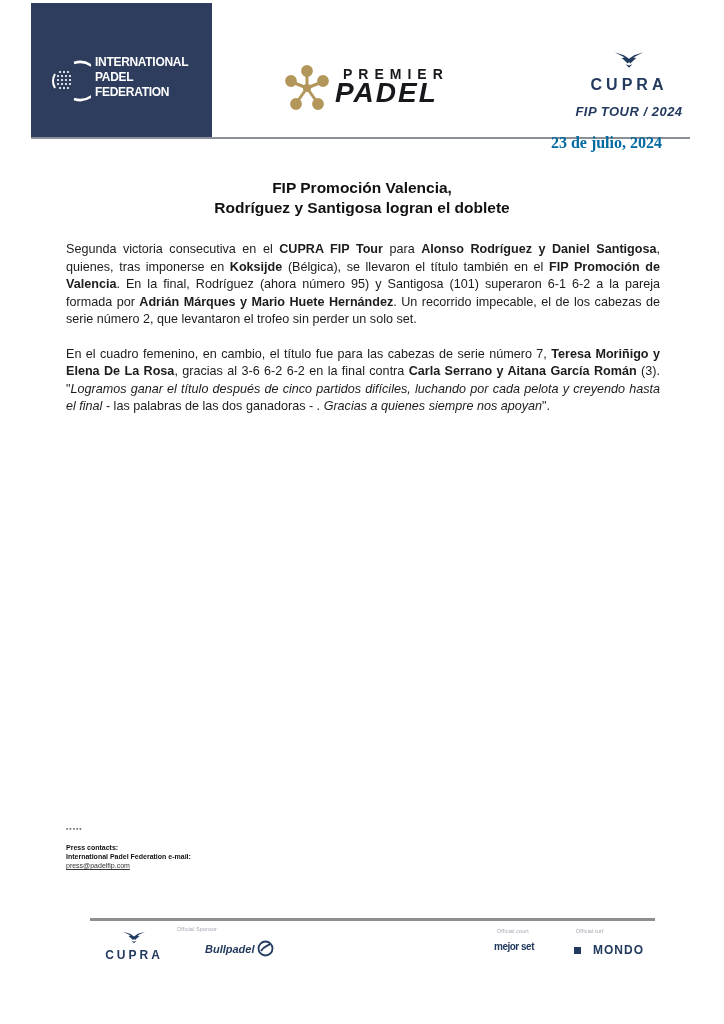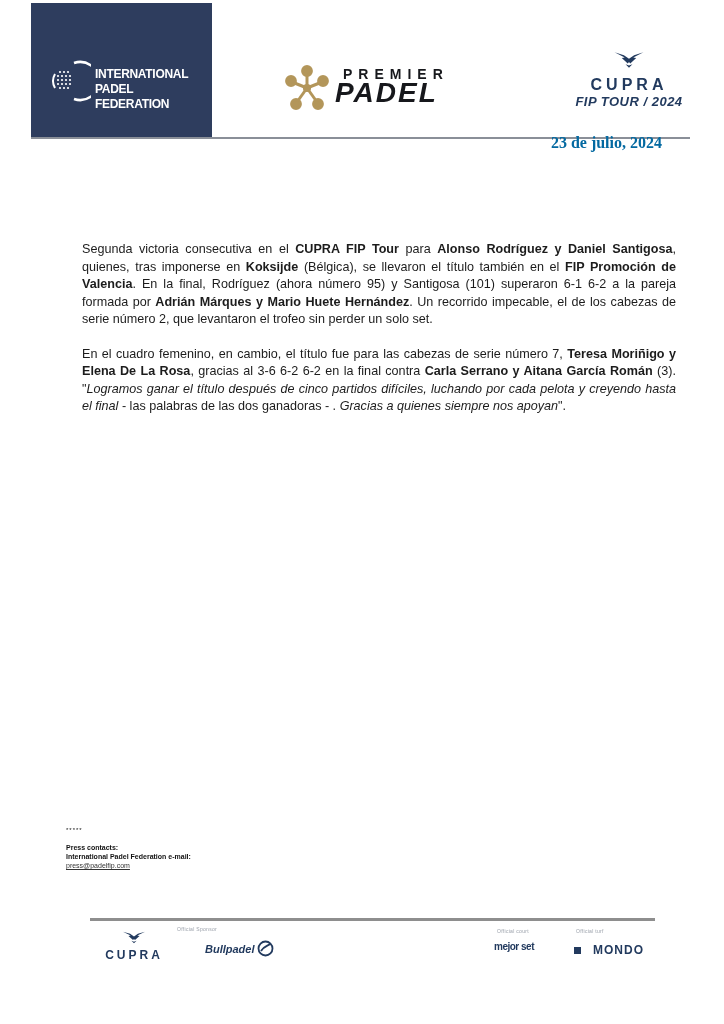--- a/index.html
+++ b/index.html
@@ -11,41 +11,41 @@
     font-family:"Liberation Sans","DejaVu Sans",sans-serif;
     color:#1a1a1a;
     overflow:hidden;
   }
   
   .ipf-box{
     position:absolute;left:31px;top:3px;width:181px;height:136px;
     background:#2e3d5e;display:flex;align-items:center;justify-content:flex-start;
   }
   .ipf-icon{position:absolute;left:16px;top:56px;width:44px;height:44px;}
-  .ipf-text{position:absolute;left:64px;top:64px;line-height:15px;}
+  .ipf-text{position:absolute;left:64px;top:52px;line-height:15px;}
   .ipf-text span{display:block;color:#ffffff;font-weight:bold;font-size:12px;letter-spacing:-0.3px;}
   .premier{position:absolute;left:285px;top:60px;width:200px;height:60px;}
   .premier-icon{position:absolute;left:0;top:4px;width:44px;height:48px;}
   .premier-top{position:absolute;left:58px;top:6px;font-size:14px;font-weight:bold;letter-spacing:6px;color:#17181c;}
   .premier-word{position:absolute;left:50px;top:17px;font-size:28px;font-weight:bold;font-style:italic;letter-spacing:2px;color:#17181c;}
   .cupra-top{position:absolute;left:574px;top:50px;width:110px;text-align:center;color:#223a5e;}
   .cupra-emblem{width:34px;height:20px;display:block;margin:0 auto;}
   .cupra-word{font-size:16px;font-weight:bold;letter-spacing:4px;margin-top:6px;color:#223a5e;}
-  .cupra-sub{font-size:13px;font-weight:bold;font-style:italic;letter-spacing:0.5px;margin-top:0;color:#223a5e;white-space:nowrap;}
+  .cupra-sub{font-size:13px;font-weight:bold;font-style:italic;letter-spacing:0.5px;margin-top:10px;color:#223a5e;white-space:nowrap;}
   .header-rule{position:absolute;left:31px;top:137px;width:659px;height:2px;background:#8a8f98;}
   
   .date{
     position:absolute;right:62px;top:134px;
     font-family:"Liberation Serif","DejaVu Serif",serif;
     font-weight:bold;font-size:16px;color:#0369a1;
   }
   .title{position:absolute;left:0;top:178px;width:724px;text-align:center;
     font-size:15.5px;font-weight:bold;line-height:19.5px;color:#111;}
   
-  .body-text{position:absolute;left:82px;top:241px;width:594px;
+  .body-text{position:absolute;left:66px;top:241px;width:594px;
     font-size:12.6px;line-height:17.5px;text-align:justify;color:#1c1c1c;}
   .body-text p{margin:0 0 17px 0;}
   .b{font-weight:bold;}
   .i{font-style:italic;}
   
   .contacts{position:absolute;left:66px;top:826px;font-size:7px;line-height:9px;color:#111;}
   .contacts .stars{font-size:6px;letter-spacing:1px;margin-bottom:8px;}
   .contacts .c-bold{font-weight:bold;}
   .contacts a{color:#333;text-decoration:underline;}
   
@@ -122,20 +122,24 @@
       <path d="M3 2 L15 8 L11.5 8.5 L18.5 15 L20 13.4 L21.5 15 L28.5 8.5 L25 8 L37 2 L26 5.4 L20 9.6 L14 5.4 Z" fill="#223a5e"></path>
       <path d="M16 16 L20 20 L24 16 L20 17.6 Z" fill="#223a5e"></path>
     </svg>
     <div class="cupra-word">CUPRA</div>
     <div class="cupra-sub">FIP TOUR / 2024</div>
   </div>
 
   <div class="header-rule"></div>
 
   <div class="date">23 de julio, 2024</div>
+  <div class="title">
+    <div>FIP Promoción Valencia,</div>
+    <div>Rodríguez y Santigosa logran el doblete</div>
+  </div>
 
   <div class="body-text">
     <p><span>Segunda victoria consecutiva en el </span><span class="b">CUPRA FIP Tour</span><span> para </span><span class="b">Alonso Rodríguez y Daniel Santigosa</span><span>, quienes, tras imponerse en </span><span class="b">Koksijde</span><span> (Bélgica), se llevaron el título también en el </span><span class="b">FIP Promoción de Valencia</span><span>. En la final, Rodríguez (ahora número 95) y Santigosa (101) superaron 6-1 6-2 a la pareja formada por </span><span class="b">Adrián Márques y Mario Huete Hernández</span><span>. Un recorrido impecable, el de los cabezas de serie número 2, que levantaron el trofeo sin perder un solo set.</span></p>
     <p><span>En el cuadro femenino, en cambio, el título fue para las cabezas de serie número 7, </span><span class="b">Teresa Moriñigo y Elena De La Rosa</span><span>, gracias al 3-6 6-2 6-2 en la final contra </span><span class="b">Carla Serrano y Aitana García Román</span><span> (3). "</span><span class="i">Logramos ganar el título después de cinco partidos difíciles, luchando por cada pelota y creyendo hasta el final</span><span> - las palabras de las dos ganadoras - . </span><span class="i">Gracias a quienes siempre nos apoyan</span><span>".</span></p>
   </div>
 
   <div class="contacts">
     <div class="stars">*****</div>
     <div class="c-bold">Press contacts:</div>
     <div class="c-bold">International Padel Federation e-mail:</div>

